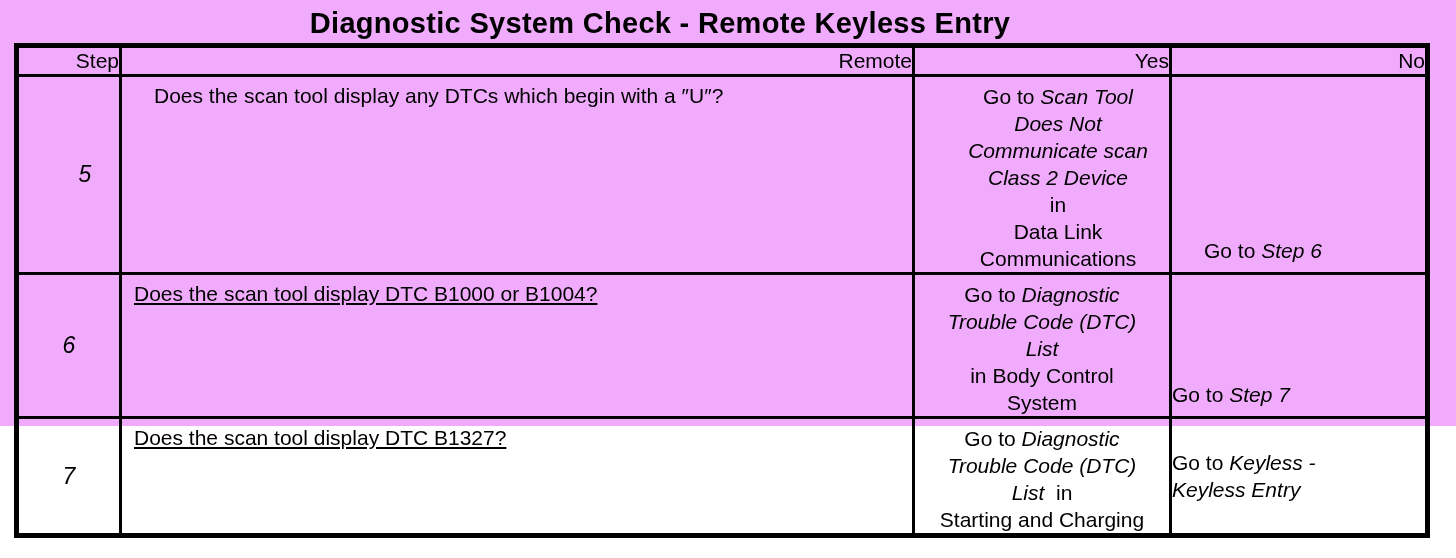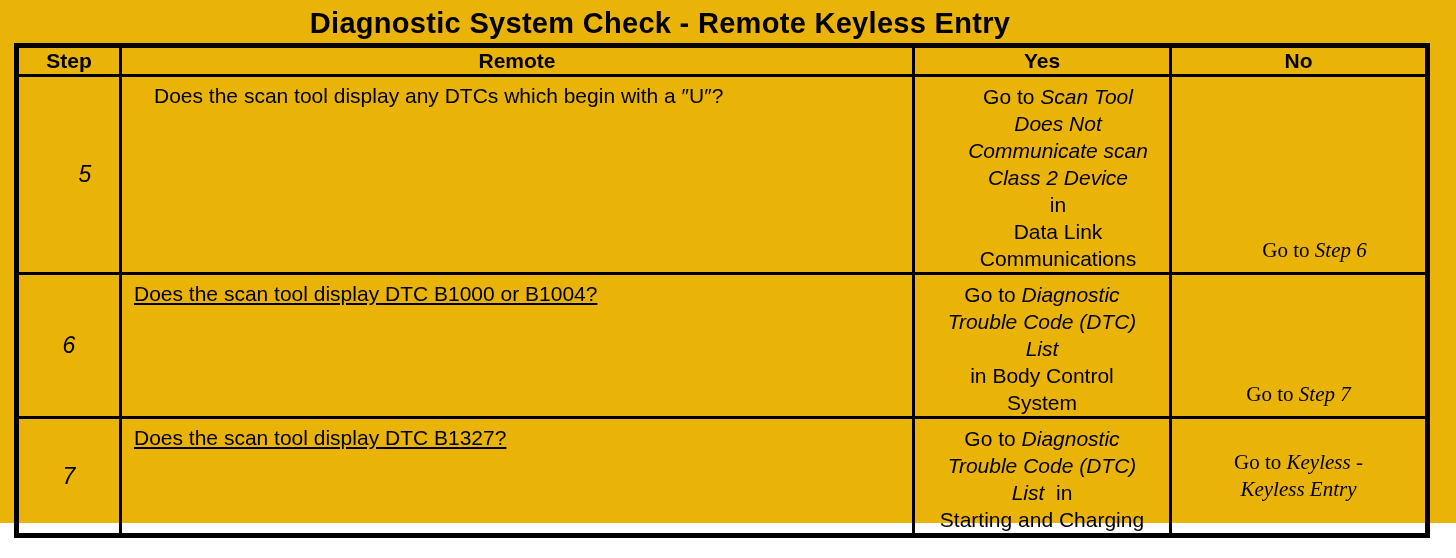--- a/index.html
+++ b/index.html
@@ -2,37 +2,37 @@
 <html><head>
 <meta charset="utf-8">
 <style>
   * { box-sizing: border-box; }
   html, body { margin:0; padding:0; }
   body {
     width:1456px; height:558px; overflow:hidden;
     background:#ffffff; color:#000;
     font-family:"Liberation Sans", sans-serif;
   }
-  .page { position:relative; width:1456px; height:523px; background:#eab308; }
+  .page { position:relative; width:1456px; height:426px; background:#f0abfc; }
   .title {
     position:absolute; top:7px; left:0; width:1320px;
     text-align:center; font-size:29px; font-weight:700; letter-spacing:0.3px;
   }
   table.diag {
     position:absolute; top:43px; left:14px; width:1411px;
     border-collapse:collapse; table-layout:fixed;
     border:5px solid #000;
   }
   th, td { border:3px solid #000; padding:0; }
-  th { height:30px; font-size:21px; font-weight:700; text-align:center; }
+  th { height:30px; font-size:21px; font-weight:400; text-align:right; }
   td { font-size:21px; vertical-align:top; }
   td.step { text-align:center; vertical-align:middle; font-style:italic; font-size:23px; }
   td.action { padding:6px 10px 0 12px; line-height:26px; text-align:left; }
   td.yes { text-align:center; line-height:27px; padding-top:6px; }
-  td.no { text-align:center; line-height:27px;font-family:Liberation Serif, serif; }
+  td.no { line-height:27px; }
   td.no.bottom { vertical-align:bottom; padding-bottom:8px; }
   td.no.middle { vertical-align:middle; }
   tr.r5 td { height:196px;padding-left:32px; }
   tr.r6 td { height:140px; }
   tr.r7 td { height:113px; }
   .it { font-style:italic; }
   .ln { white-space:nowrap; }
 </style>
 </head>
 <body>

